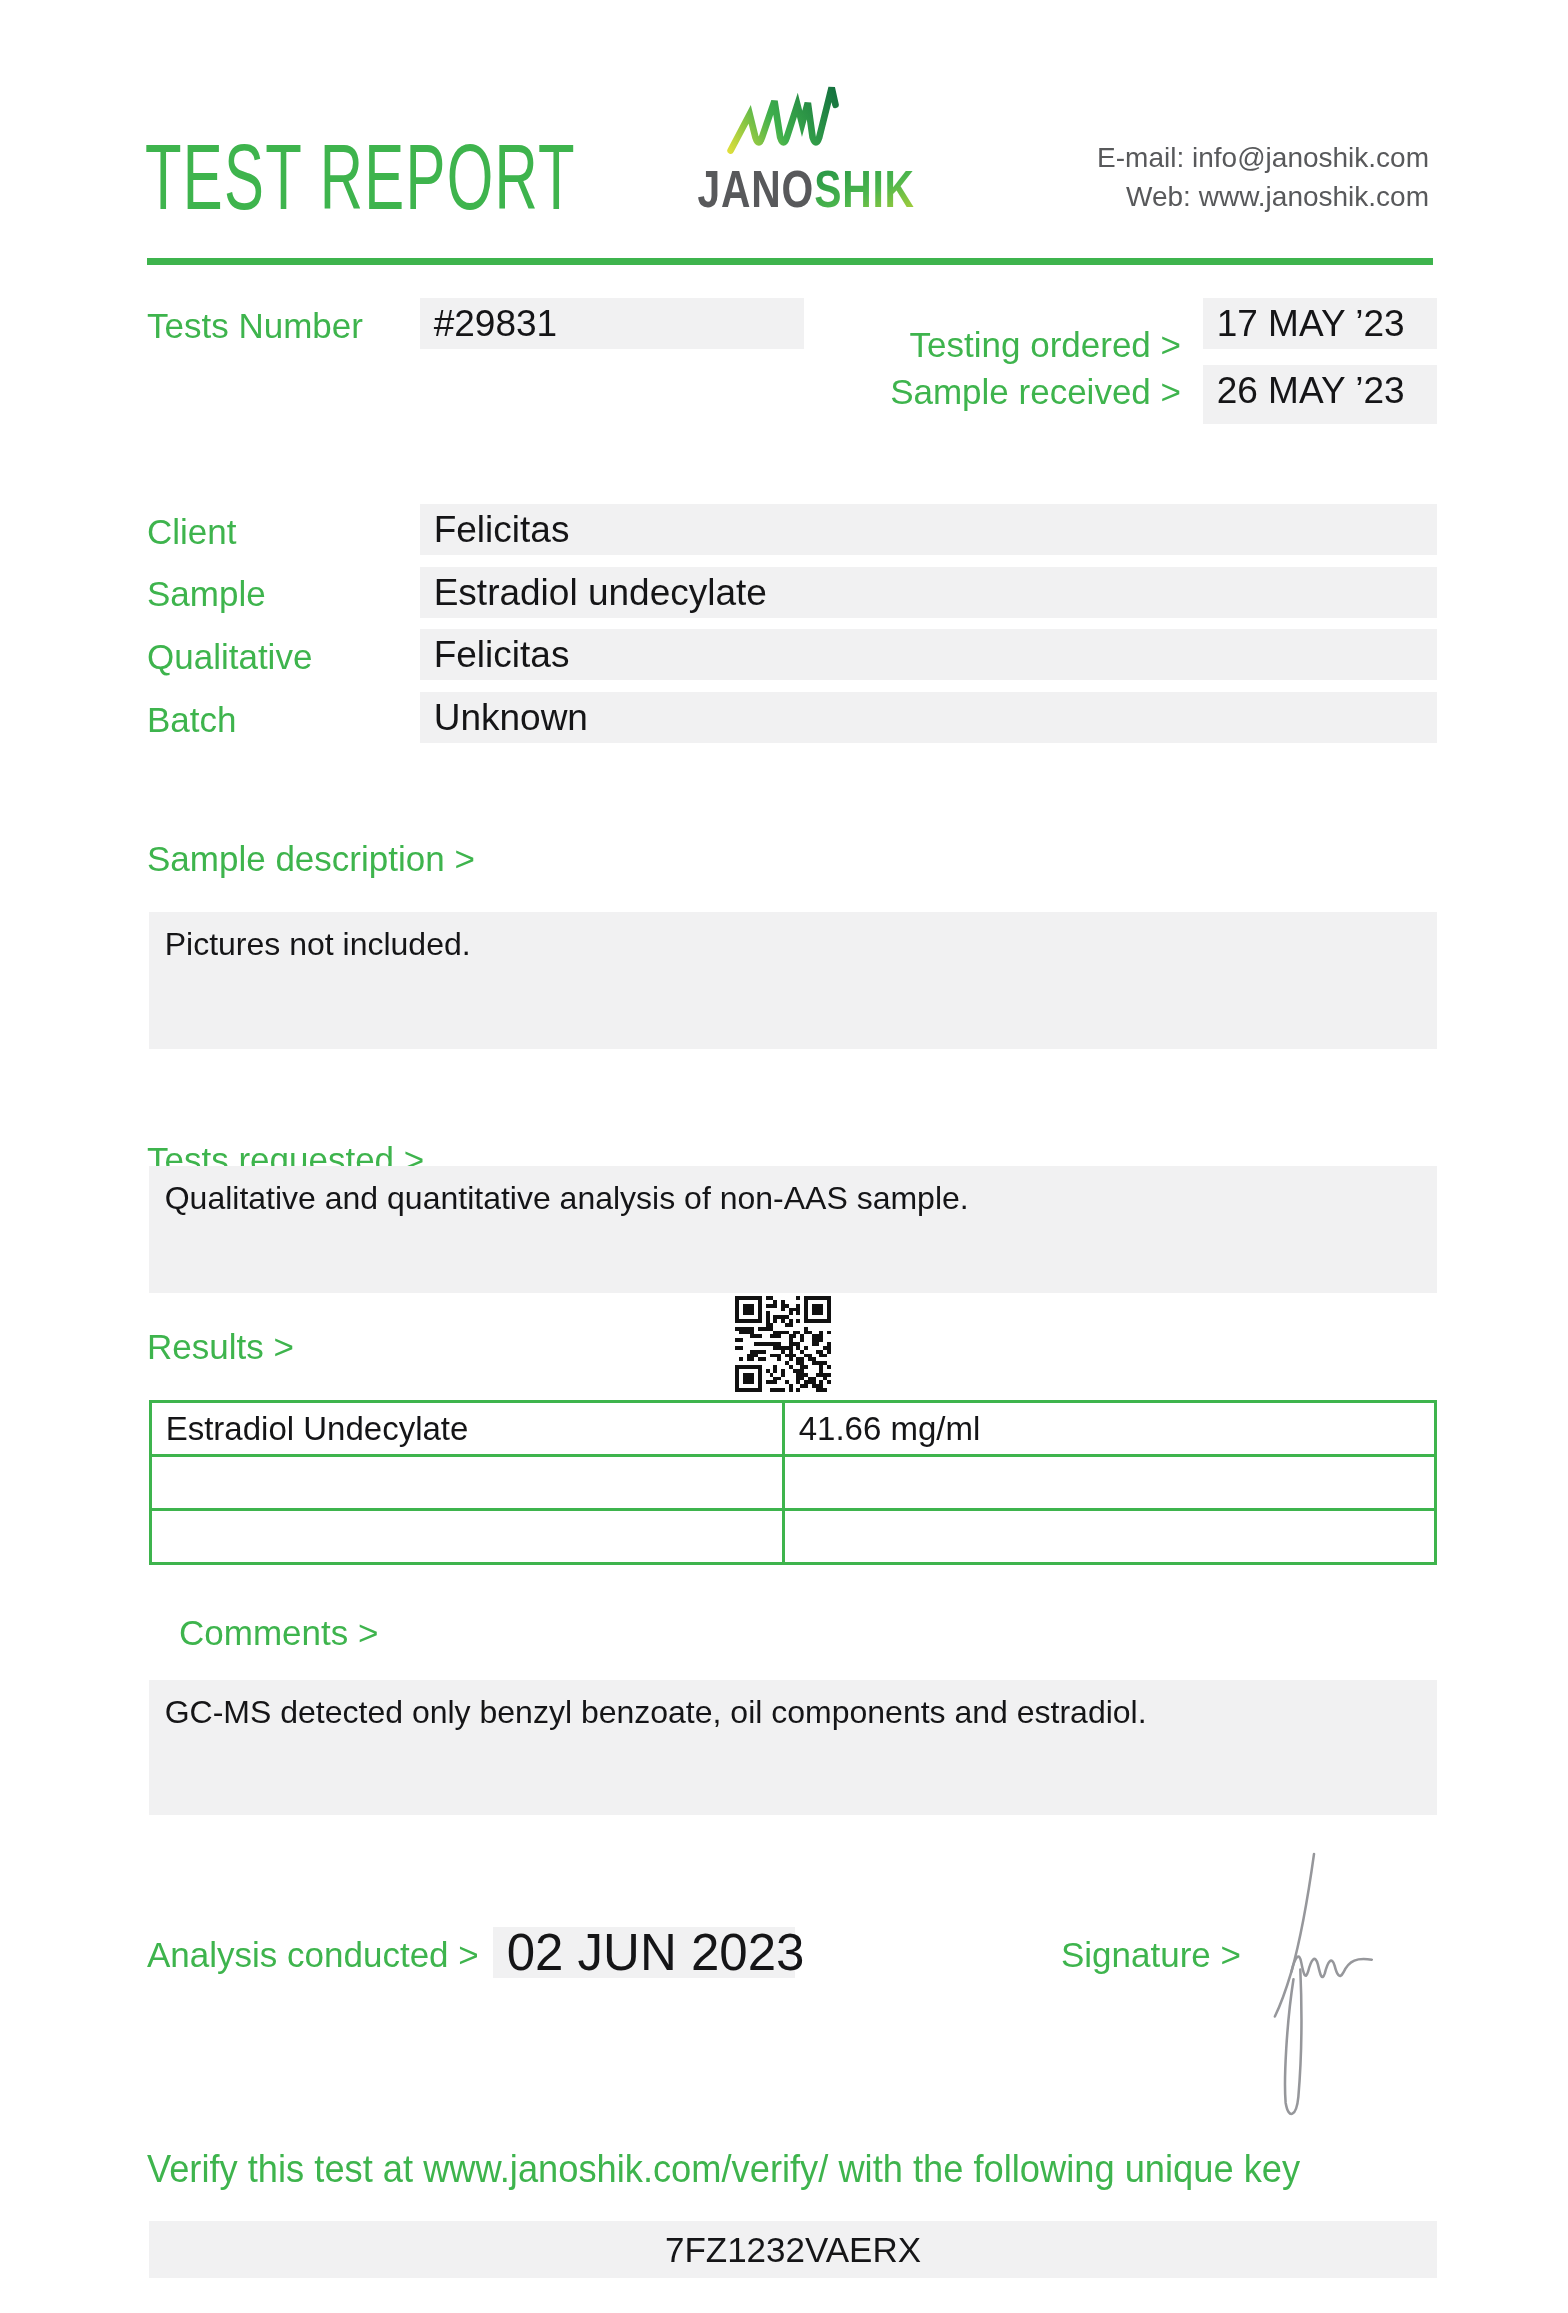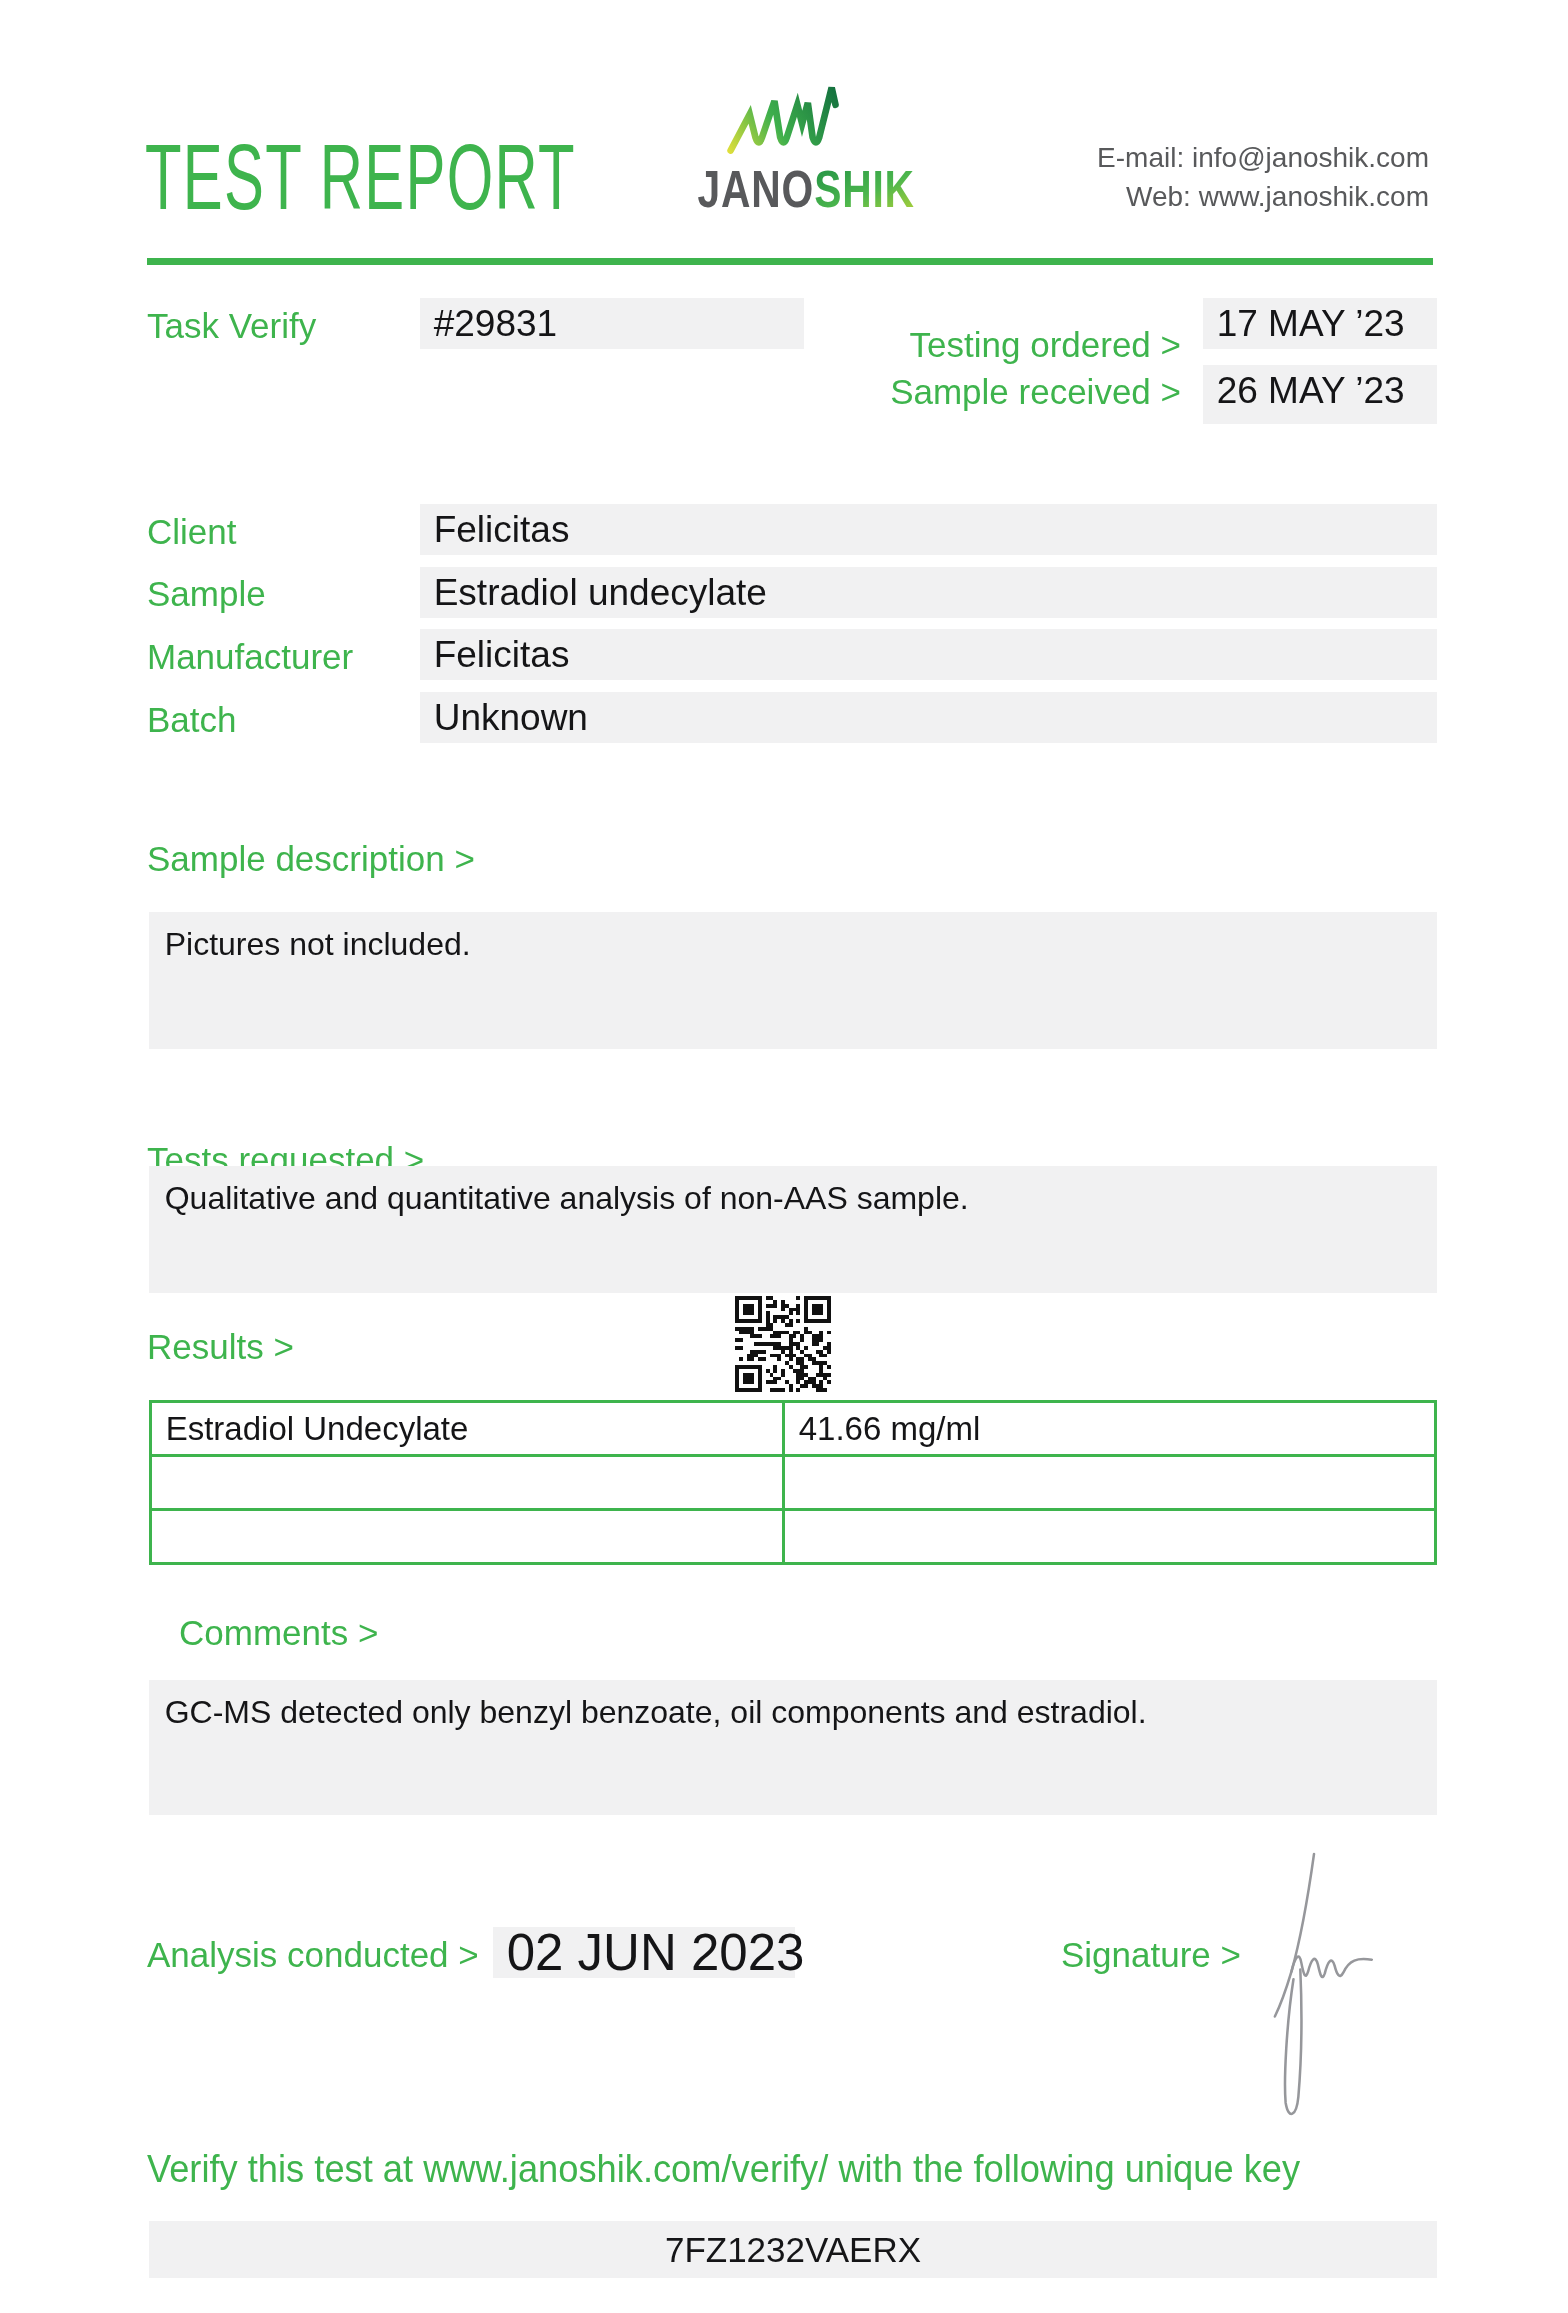--- a/index.html
+++ b/index.html
@@ -104,21 +104,21 @@
       <span>info@janoshik.com</span>
     </div>
     <div>
       <span>Web:</span>
       <span>www.janoshik.com</span>
     </div>
   </div>
 
   <div class="rule"></div>
 
-  <div class="label" style="left:147px;top:308px;">Task Verify</div>
+  <div class="label" style="left:147px;top:308px;">Tests Number</div>
   <div class="vbox" style="left:420px;top:298px;width:384px;height:51px;">
     <span class="val">#29831</span>
   </div>
 
   <div class="label right" style="right:387px;top:308px;margin-top:19px;">Testing ordered &gt;</div>
   <div class="vbox" style="left:1203px;top:298px;width:234px;height:51px;">
     <span class="val">17 MAY ’23</span>
   </div>
 
   <div class="label right" style="right:387px;top:374px;">Sample received &gt;</div>
@@ -129,21 +129,21 @@
   <div class="label" style="left:147px;top:514px;">Client</div>
   <div class="vbox" style="left:420px;top:504px;width:1017px;height:51px;">
     <span class="val">Felicitas</span>
   </div>
 
   <div class="label" style="left:147px;top:576px;">Sample</div>
   <div class="vbox" style="left:420px;top:567px;width:1017px;height:51px;">
     <span class="val">Estradiol undecylate</span>
   </div>
 
-  <div class="label" style="left:147px;top:639px;">Manufacturer</div>
+  <div class="label" style="left:147px;top:639px;">Qualitative</div>
   <div class="vbox" style="left:420px;top:629px;width:1017px;height:51px;">
     <span class="val">Felicitas</span>
   </div>
 
   <div class="label" style="left:147px;top:702px;">Batch</div>
   <div class="vbox" style="left:420px;top:692px;width:1017px;height:51px;">
     <span class="val">Unknown</span>
   </div>
 
   <div class="heading" style="top:841px;">Sample description &gt;</div>

